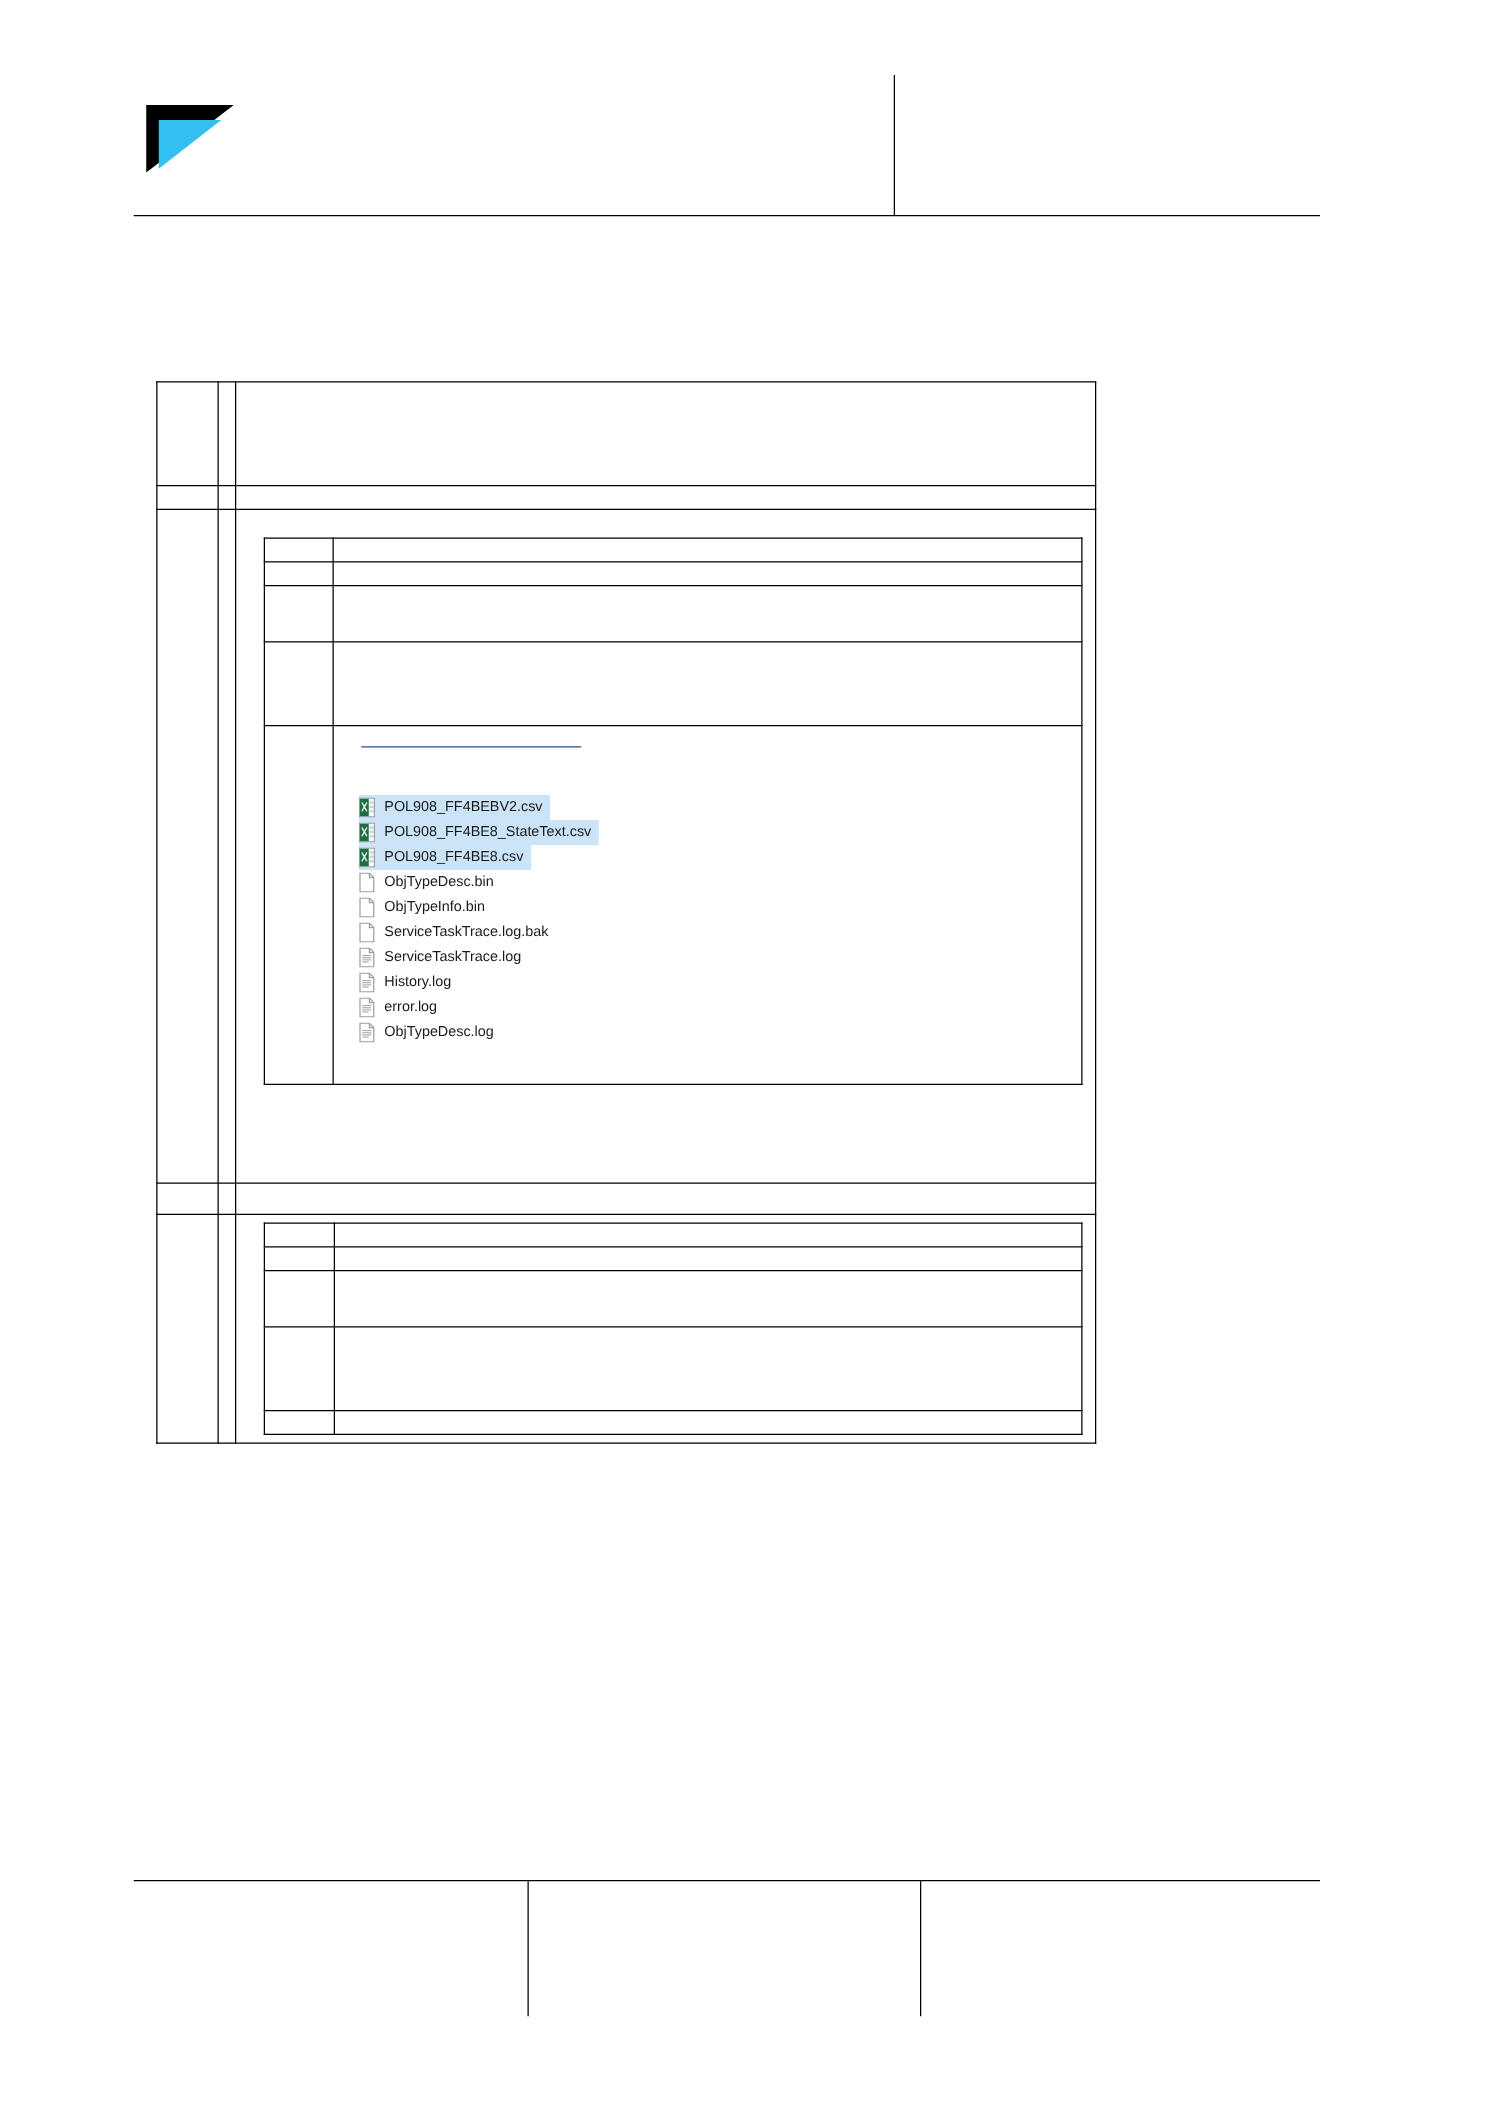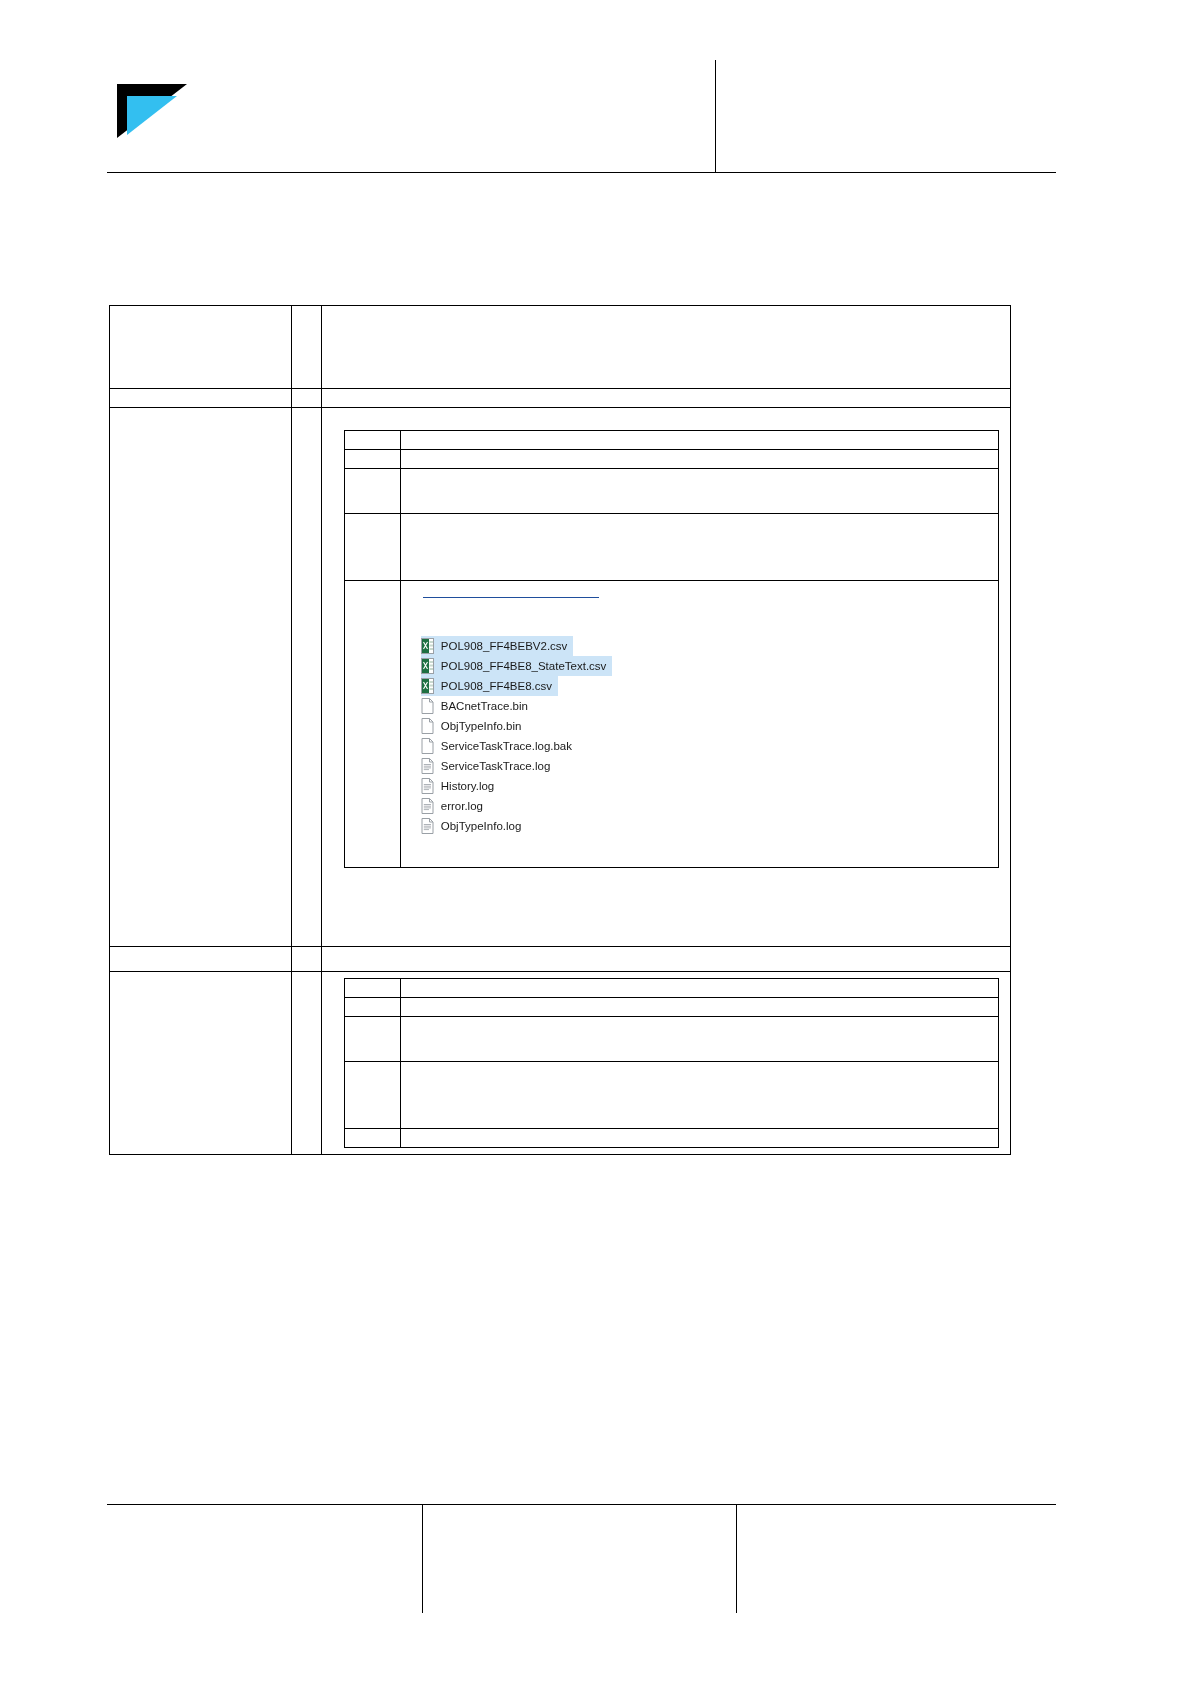--- a/index.html
+++ b/index.html
@@ -45,23 +45,23 @@
     left: 0px;
     top: 112px;
     width: 949px;
     height: 1px;
     background: #000000;
   }
 
   
   .doc-table {
     position: absolute;
-    left: 109px;
+    left: 125px;
     top: 305px;
-    width: 902px;
+    width: 752px;
     border-collapse: collapse;
   }
   .doc-table td {
     border: 1px solid #000000;
     vertical-align: top;
     padding: 2px 4px;
     font-size: 11px;
   }
   .col-a { width: 194px; }
   .col-b { width: 24px; }
@@ -264,21 +264,21 @@
                     <span>POL908_FF4BE8.csv</span>
                   </li>
 
                   <li class="file-item">
                     <span class="file-icon">
                       <svg width="13" height="16" viewBox="0 0 13 16" xmlns="http://www.w3.org/2000/svg">
                         <path d="M1 0.5 H8.5 L12 4 V15.5 H1 Z" fill="#ffffff" stroke="#9aa0a6"></path>
                         <path d="M8.5 0.5 V4 H12" fill="none" stroke="#9aa0a6"></path>
                       </svg>
                     </span>
-                    <span>BACnetTrace.bin</span>
+                    <span>ObjTypeDesc.bin</span>
                   </li>
 
                   <li class="file-item">
                     <span class="file-icon">
                       <svg width="13" height="16" viewBox="0 0 13 16" xmlns="http://www.w3.org/2000/svg">
                         <path d="M1 0.5 H8.5 L12 4 V15.5 H1 Z" fill="#ffffff" stroke="#9aa0a6"></path>
                         <path d="M8.5 0.5 V4 H12" fill="none" stroke="#9aa0a6"></path>
                       </svg>
                     </span>
                     <span>ObjTypeInfo.bin</span>
@@ -328,21 +328,21 @@
                   </li>
 
                   <li class="file-item">
                     <span class="file-icon">
                       <svg width="13" height="16" viewBox="0 0 13 16" xmlns="http://www.w3.org/2000/svg">
                         <path d="M1 0.5 H8.5 L12 4 V15.5 H1 Z" fill="#ffffff" stroke="#9aa0a6"></path>
                         <path d="M8.5 0.5 V4 H12" fill="none" stroke="#9aa0a6"></path>
                         <path d="M2.8 6.5 H10 M2.8 8.2 H10 M2.8 9.9 H10 M2.8 11.6 H8" stroke="#9aa0a6" stroke-width="0.8"></path>
                       </svg>
                     </span>
-                    <span>ObjTypeInfo.log</span>
+                    <span>ObjTypeDesc.log</span>
                   </li>
 
                 </ul>
               </div>
             </td>
           </tr>
         </tbody>
             </table>
       </div>
     </td>

